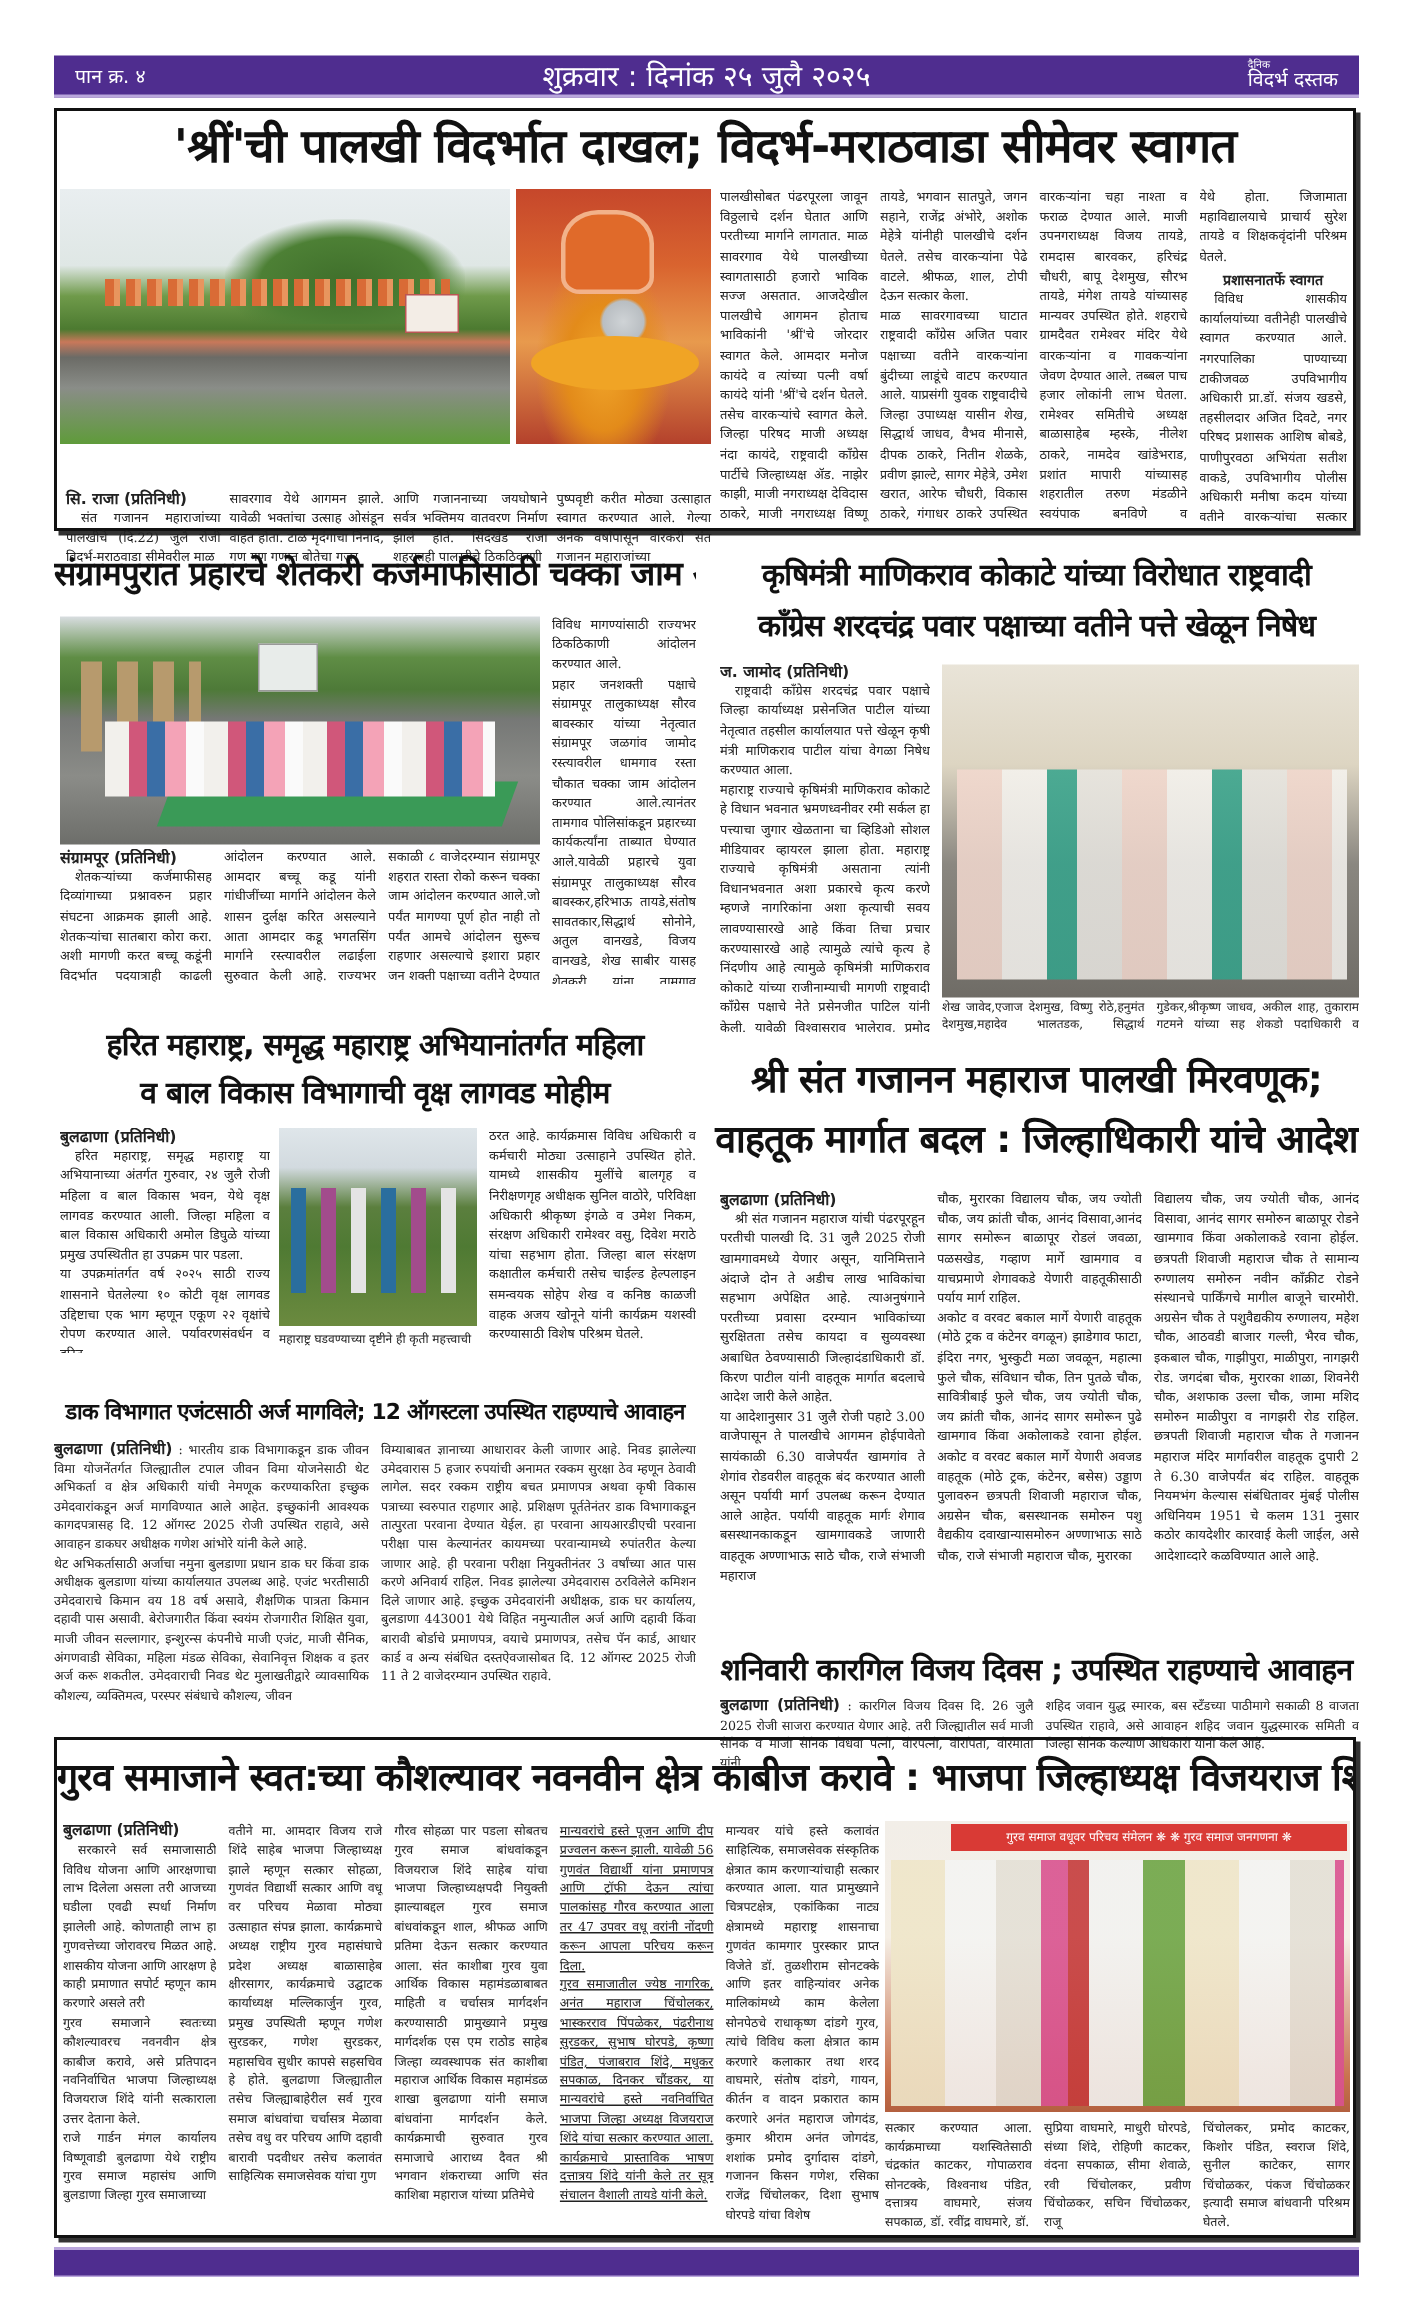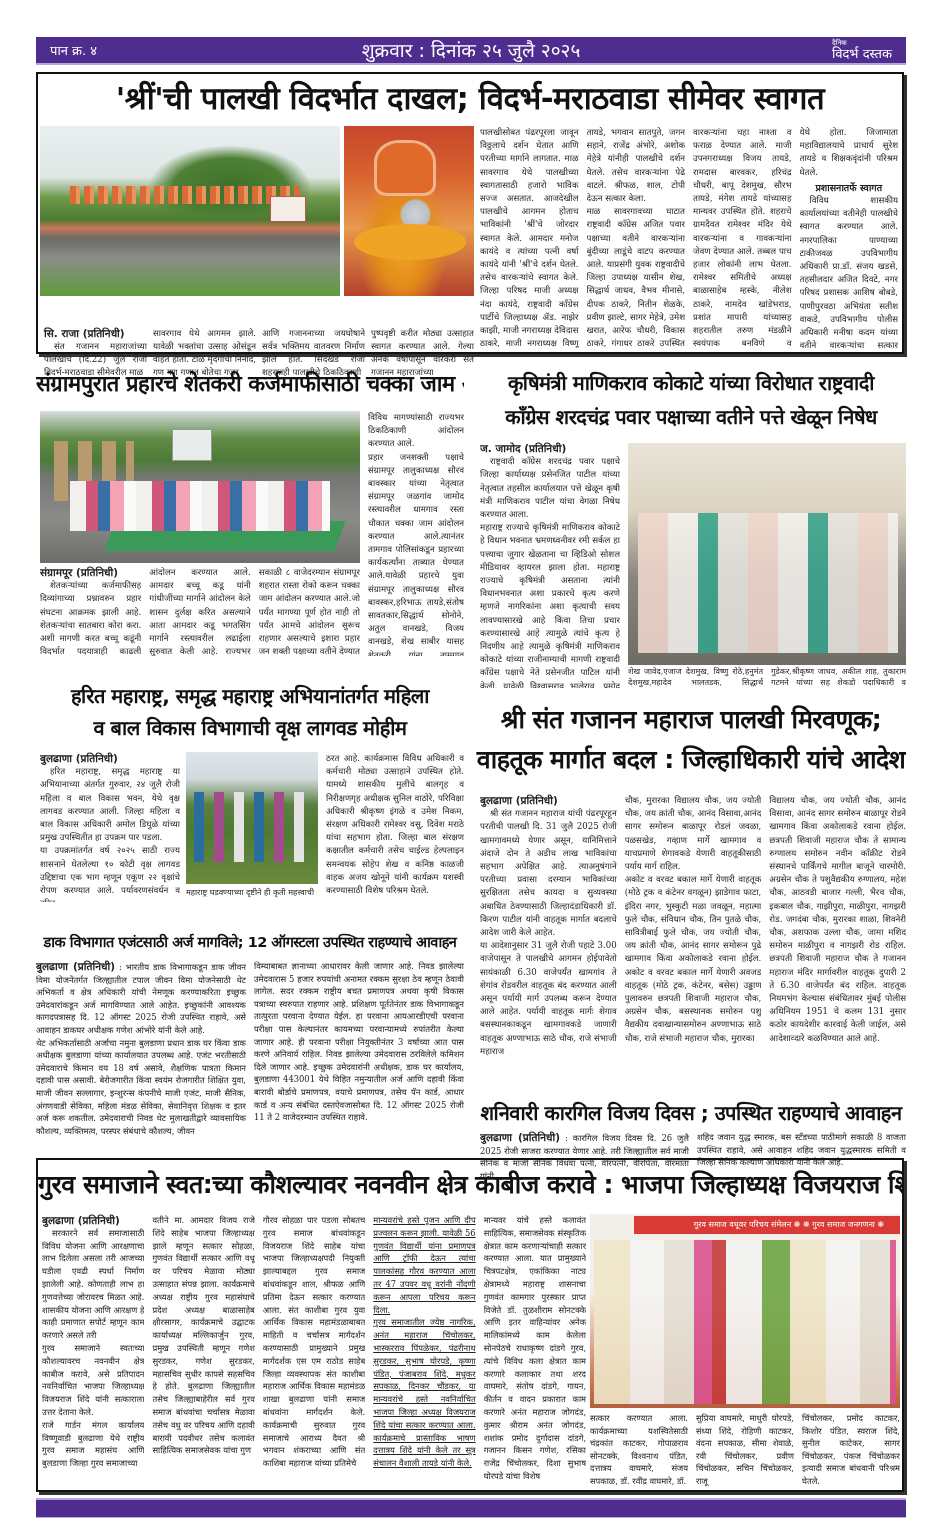--- a/index.html
+++ b/index.html
@@ -168,21 +168,21 @@
 गुरव समाजाने स्वतःच्या कौशल्यावरच नवनवीन क्षेत्र काबीज करावे, असे प्रतिपादन नवनिर्वाचित भाजपा जिल्हाध्यक्ष विजयराज शिंदे यांनी सत्काराला उत्तर देताना केले.
 राजे गार्डन मंगल कार्यालय विष्णूवाडी बुलढाणा येथे राष्ट्रीय गुरव समाज महासंघ आणि बुलडाणा जिल्हा गुरव समाजाच्या</div>
     </div>
     <div>वतीने मा. आमदार विजय राजे शिंदे साहेब भाजपा जिल्हाध्यक्ष झाले म्हणून सत्कार सोहळा, गुणवंत विद्यार्थी सत्कार आणि वधू वर परिचय मेळावा मोठ्या उत्साहात संपन्न झाला. कार्यक्रमाचे अध्यक्ष राष्ट्रीय गुरव महासंघाचे प्रदेश अध्यक्ष बाळासाहेब क्षीरसागर, कार्यक्रमाचे उद्घाटक कार्याध्यक्ष मल्लिकार्जुन गुरव, प्रमुख उपस्थिती म्हणून गणेश सुरडकर, गणेश सुरडकर, महासचिव सुधीर कापसे सहसचिव हे होते. बुलढाणा जिल्ह्यातील तसेच जिल्ह्याबाहेरील सर्व गुरव समाज बांधवांचा चर्चासत्र मेळावा तसेच वधु वर परिचय आणि दहावी बारावी पदवीधर तसेच कलावंत साहित्यिक समाजसेवक यांचा गुण</div>
     <div>गौरव सोहळा पार पडला सोबतच गुरव समाज बांधवांकडून विजयराज शिंदे साहेब यांचा भाजपा जिल्हाध्यक्षपदी नियुक्ती झाल्याबद्दल गुरव समाज बांधवांकडून शाल, श्रीफळ आणि प्रतिमा देऊन सत्कार करण्यात आला. संत काशीबा गुरव युवा आर्थिक विकास महामंडळाबाबत माहिती व चर्चासत्र मार्गदर्शन करण्यासाठी प्रामुख्याने प्रमुख मार्गदर्शक एस एम राठोड साहेब जिल्हा व्यवस्थापक संत काशीबा महाराज आर्थिक विकास महामंडळ शाखा बुलढाणा यांनी समाज बांधवांना मार्गदर्शन केले. कार्यक्रमाची सुरुवात गुरव समाजाचे आराध्य दैवत श्री भगवान शंकराच्या आणि संत काशिबा महाराज यांच्या प्रतिमेचे</div>
     <div style="white-space:pre-line;text-decoration:underline;">मान्यवरांचे हस्ते पूजन आणि दीप प्रज्वलन करून झाली. यावेळी 56 गुणवंत विद्यार्थी यांना प्रमाणपत्र आणि ट्रॉफी देऊन त्यांचा पालकांसह गौरव करण्यात आला तर 47 उपवर वधू वरांनी नोंदणी करून आपला परिचय करून दिला.
 गुरव समाजातील ज्येष्ठ नागरिक, अनंत महाराज चिंचोलकर, भास्करराव पिंपळेकर, पंढरीनाथ सुरडकर, सुभाष घोरपडे, कृष्णा पंडित, पंजाबराव शिंदे, मधुकर सपकाळ, दिनकर चौंडकर, या मान्यवरांचे हस्ते नवनिर्वाचित भाजपा जिल्हा अध्यक्ष विजयराज शिंदे यांचा सत्कार करण्यात आला. कार्यक्रमाचे प्रास्ताविक भाषण दत्तात्रय शिंदे यांनी केले तर सूत्र संचालन वैशाली तायडे यांनी केले.</div>
     <div>मान्यवर यांचे हस्ते कलावंत साहित्यिक, समाजसेवक संस्कृतिक क्षेत्रात काम करणाऱ्यांचाही सत्कार करण्यात आला. यात प्रामुख्याने चित्रपटक्षेत्र, एकांकिका नाट्य क्षेत्रामध्ये महाराष्ट्र शासनाचा गुणवंत कामगार पुरस्कार प्राप्त विजेते डॉ. तुळशीराम सोनटक्के आणि इतर वाहिन्यांवर अनेक मालिकांमध्ये काम केलेला सोनपेठचे राधाकृष्ण दांडगे गुरव, त्यांचे विविध कला क्षेत्रात काम करणारे कलाकार तथा शरद वाघमारे, संतोष दांडगे, गायन, कीर्तन व वादन प्रकारात काम करणारे अनंत महाराज जोगदंड, कुमार श्रीराम अनंत जोगदंड, शशांक प्रमोद दुर्गादास दांडगे, गजानन किसन गणेश, रसिका राजेंद्र चिंचोलकर, दिशा सुभाष घोरपडे यांचा विशेष</div>
   </div>
   <div class="photo" style="left:552px; top:54px; width:310px; height:194px; background:linear-gradient(180deg,#f2eee8 0%,#f5efe6 40%,#c9724e 88%,#b3603f 100%);">
-    <div class="abs" style="left:44px; top:2px; width:310px; height:18px; background:#d93a35; color:#fff; font-size:8px; line-height:18px; text-align:center; white-space:nowrap; overflow:hidden; font-family:'DejaVu Sans',sans-serif;">गुरव समाज वधूवर परिचय संमेलन ❋ ❋ गुरव समाज जनगणना ❋</div>
+    <div class="abs" style="left:44px; top:2px; width:264px; height:18px; background:#d93a35; color:#fff; font-size:8px; line-height:18px; text-align:center; white-space:nowrap; overflow:hidden; font-family:'DejaVu Sans',sans-serif;">गुरव समाज वधूवर परिचय संमेलन ❋ ❋ गुरव समाज जनगणना ❋</div>
     <div class="abs" style="left:4px; top:26px; width:302px; height:164px; background:repeating-linear-gradient(90deg,#efe6c9 0 36px,#f4f4f2 36px 70px,#e4e0d6 70px 100px,#d9528f 100px 118px,#c53b3b 118px 132px,#f2f2f0 132px 168px,#6ea545 168px 196px);opacity:.9;"></div>
   </div>
   <div class="abs cols" style="left:552px; top:252px; width:310px; height:76px; font-size:8.3px; line-height:12.6px;">
     <div>सत्कार करण्यात आला. कार्यक्रमाच्या यशस्वितेसाठी चंद्रकांत काटकर, गोपाळराव सोनटक्के, विश्वनाथ पंडित, दत्तात्रय वाघमारे, संजय सपकाळ, डॉ. रवींद्र वाघमारे, डॉ.</div>
     <div>सुप्रिया वाघमारे, माधुरी घोरपडे, संध्या शिंदे, रोहिणी काटकर, वंदना सपकाळ, सीमा शेवाळे, रवी चिंचोलकर, प्रवीण चिंचोळकर, सचिन चिंचोळकर, राजू</div>
     <div>चिंचोलकर, प्रमोद काटकर, किशोर पंडित, स्वराज शिंदे, सुनील काटेकर, सागर चिंचोळकर, पंकज चिंचोळकर इत्यादी समाज बांधवानी परिश्रम घेतले.</div>
   </div>
 </div>
 
 <div class="bottombar"></div>

